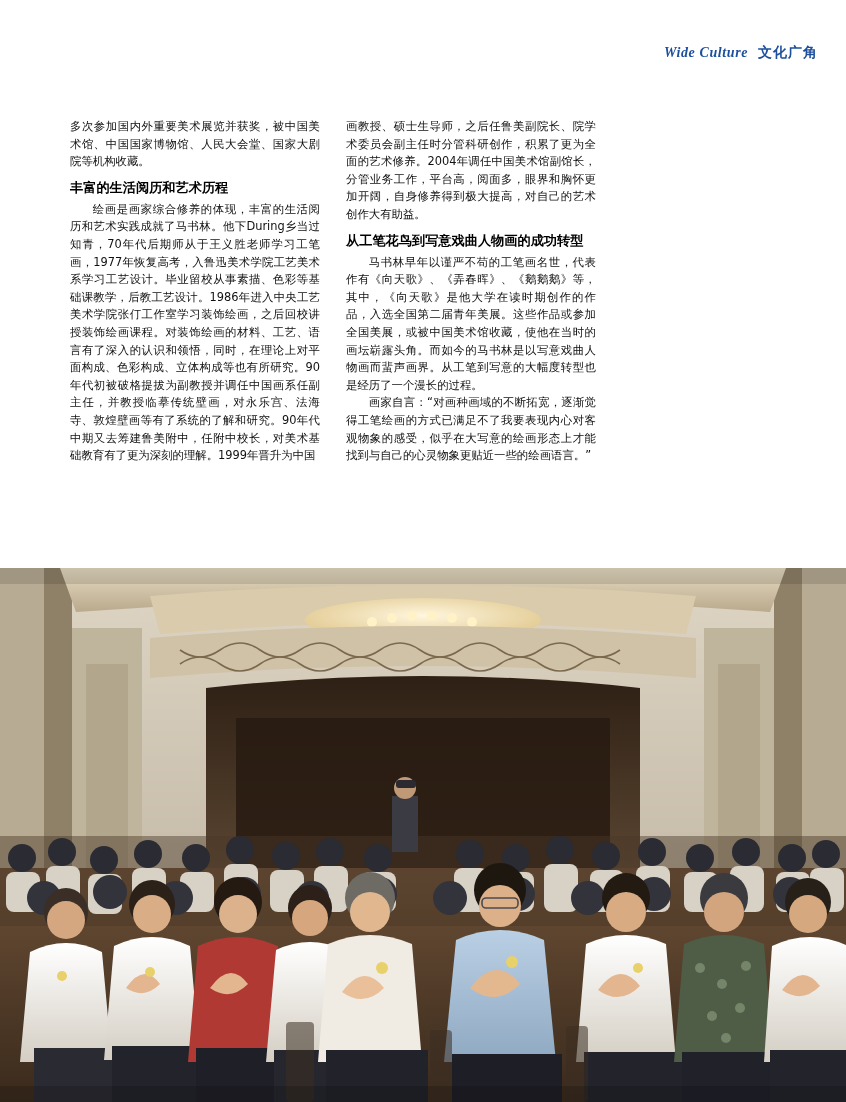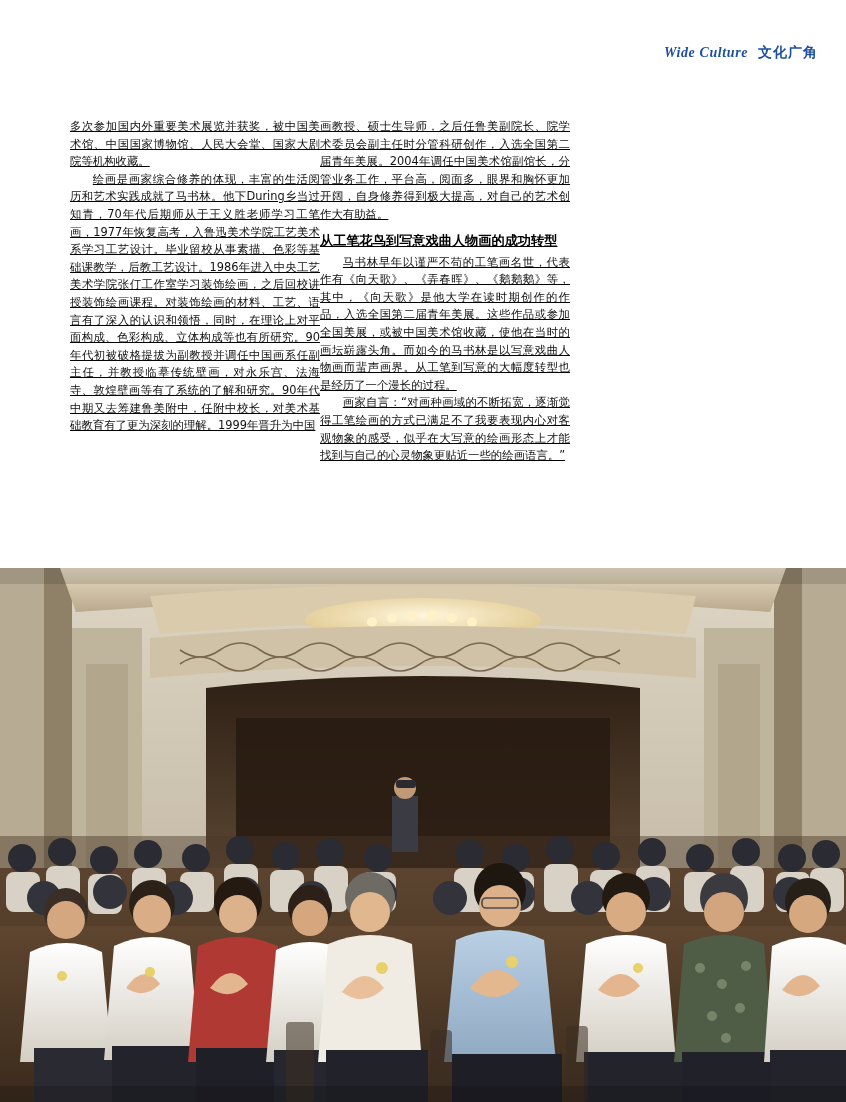--- a/index.html
+++ b/index.html
@@ -40,21 +40,21 @@
     font-family: Liberation Mono, monospace;
   }
 
   
   .article {
     position: absolute;
     top: 118px;
     left: 70px;
     width: 706px;
     display: flex;
-    text-decoration: underline;
+    gap: 26px;
   }
   .col {
     width: 250px;
     font-family: "DejaVu Sans", sans-serif;
     font-size: 11.4px;
     line-height: 17.6px;
     color: #101010;
     text-align: justify;
   }
   .col p {
@@ -100,25 +100,26 @@
 
 <div class="page-header">
   <span class="header-en">Wide Culture</span>
   <span class="header-cn">文化广角</span>
 </div>
 
 <div class="article">
 
   <div class="col">
     <p>多次参加国内外重要美术展览并获奖，被中国美术馆、中国国家博物馆、人民大会堂、国家大剧院等机构收藏。</p>
+    <div class="subhead">丰富的生活阅历和艺术历程</div>
     <p class="indent">绘画是画家综合修养的体现，丰富的生活阅历和艺术实践成就了马书林。他下During乡当过知青，70年代后期师从于王义胜老师学习工笔画，1977年恢复高考，入鲁迅美术学院工艺美术系学习工艺设计。毕业留校从事素描、色彩等基础课教学，后教工艺设计。1986年进入中央工艺美术学院张仃工作室学习装饰绘画，之后回校讲授装饰绘画课程。对装饰绘画的材料、工艺、语言有了深入的认识和领悟，同时，在理论上对平面构成、色彩构成、立体构成等也有所研究。90年代初被破格提拔为副教授并调任中国画系任副主任，并教授临摹传统壁画，对永乐宫、法海寺、敦煌壁画等有了系统的了解和研究。90年代中期又去筹建鲁美附中，任附中校长，对美术基础教育有了更为深刻的理解。1999年晋升为中国</p>
   </div>
 
   <div class="col">
-    <p>画教授、硕士生导师，之后任鲁美副院长、院学术委员会副主任时分管科研创作，入选全国第二届青年美展。2004年调任中国美术馆副馆长，分管业务工作，平台高，阅面多，眼界和胸怀更加开阔，自身修养得到极大提高，对自己的艺术创作大有助益。</p>
+    <p>画教授、硕士生导师，之后任鲁美副院长、院学术委员会副主任时分管科研创作，积累了更为全面的艺术修养。2004年调任中国美术馆副馆长，分管业务工作，平台高，阅面多，眼界和胸怀更加开阔，自身修养得到极大提高，对自己的艺术创作大有助益。</p>
     <div class="subhead">从工笔花鸟到写意戏曲人物画的成功转型</div>
     <p class="indent">马书林早年以谨严不苟的工笔画名世，代表作有《向天歌》、《弄春晖》、《鹅鹅鹅》等，其中，《向天歌》是他大学在读时期创作的作品，入选全国第二届青年美展。这些作品或参加全国美展，或被中国美术馆收藏，使他在当时的画坛崭露头角。而如今的马书林是以写意戏曲人物画而蜚声画界。从工笔到写意的大幅度转型也是经历了一个漫长的过程。</p>
     <p class="indent">画家自言：“对画种画域的不断拓宽，逐渐觉得工笔绘画的方式已满足不了我要表现内心对客观物象的感受，似乎在大写意的绘画形态上才能找到与自己的心灵物象更贴近一些的绘画语言。”</p>
   </div>
 
 </div>
 
 <div class="photo">
   <svg width="846" height="534" viewBox="0 0 846 534" xmlns="http://www.w3.org/2000/svg">
     <defs>

